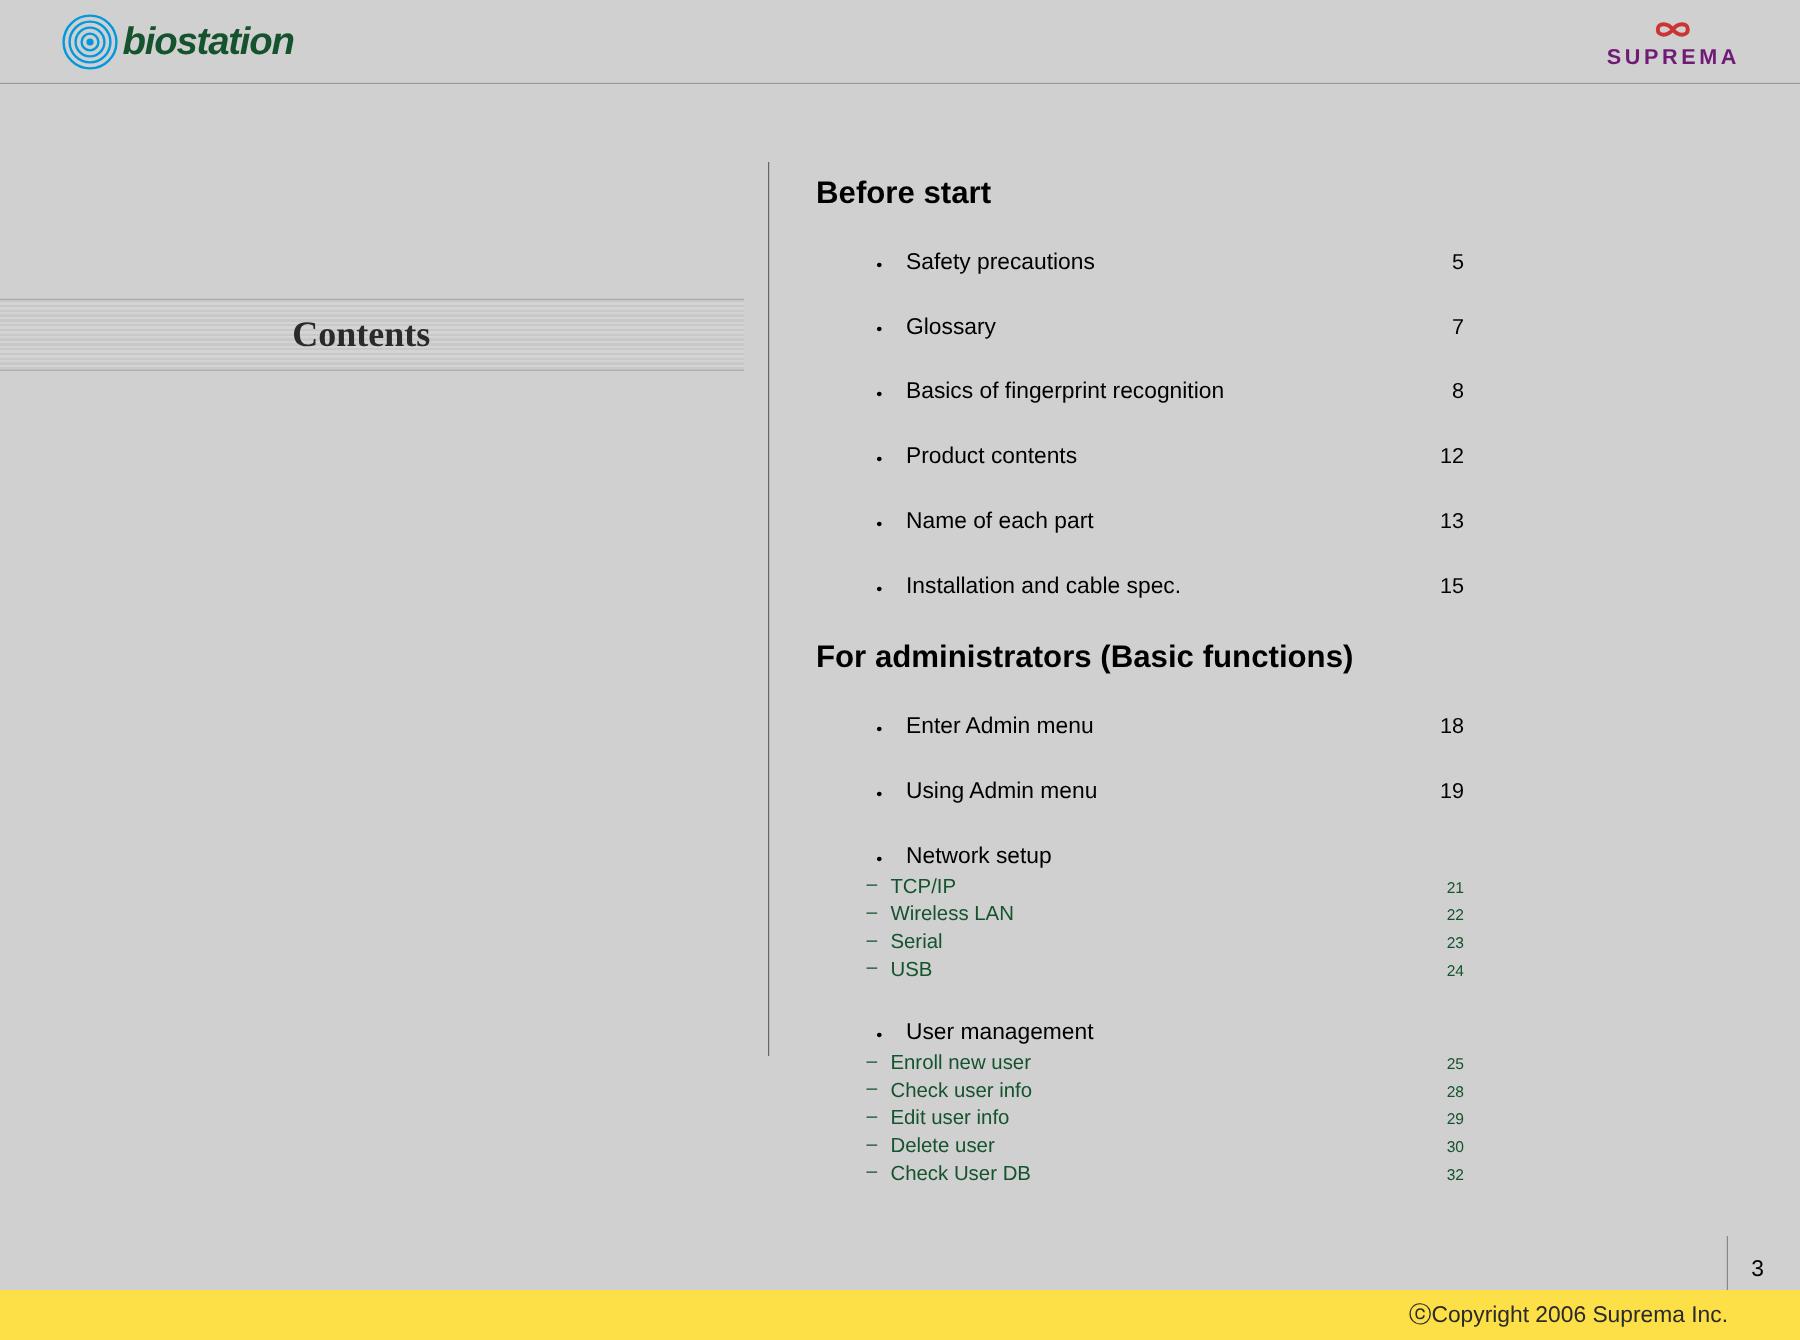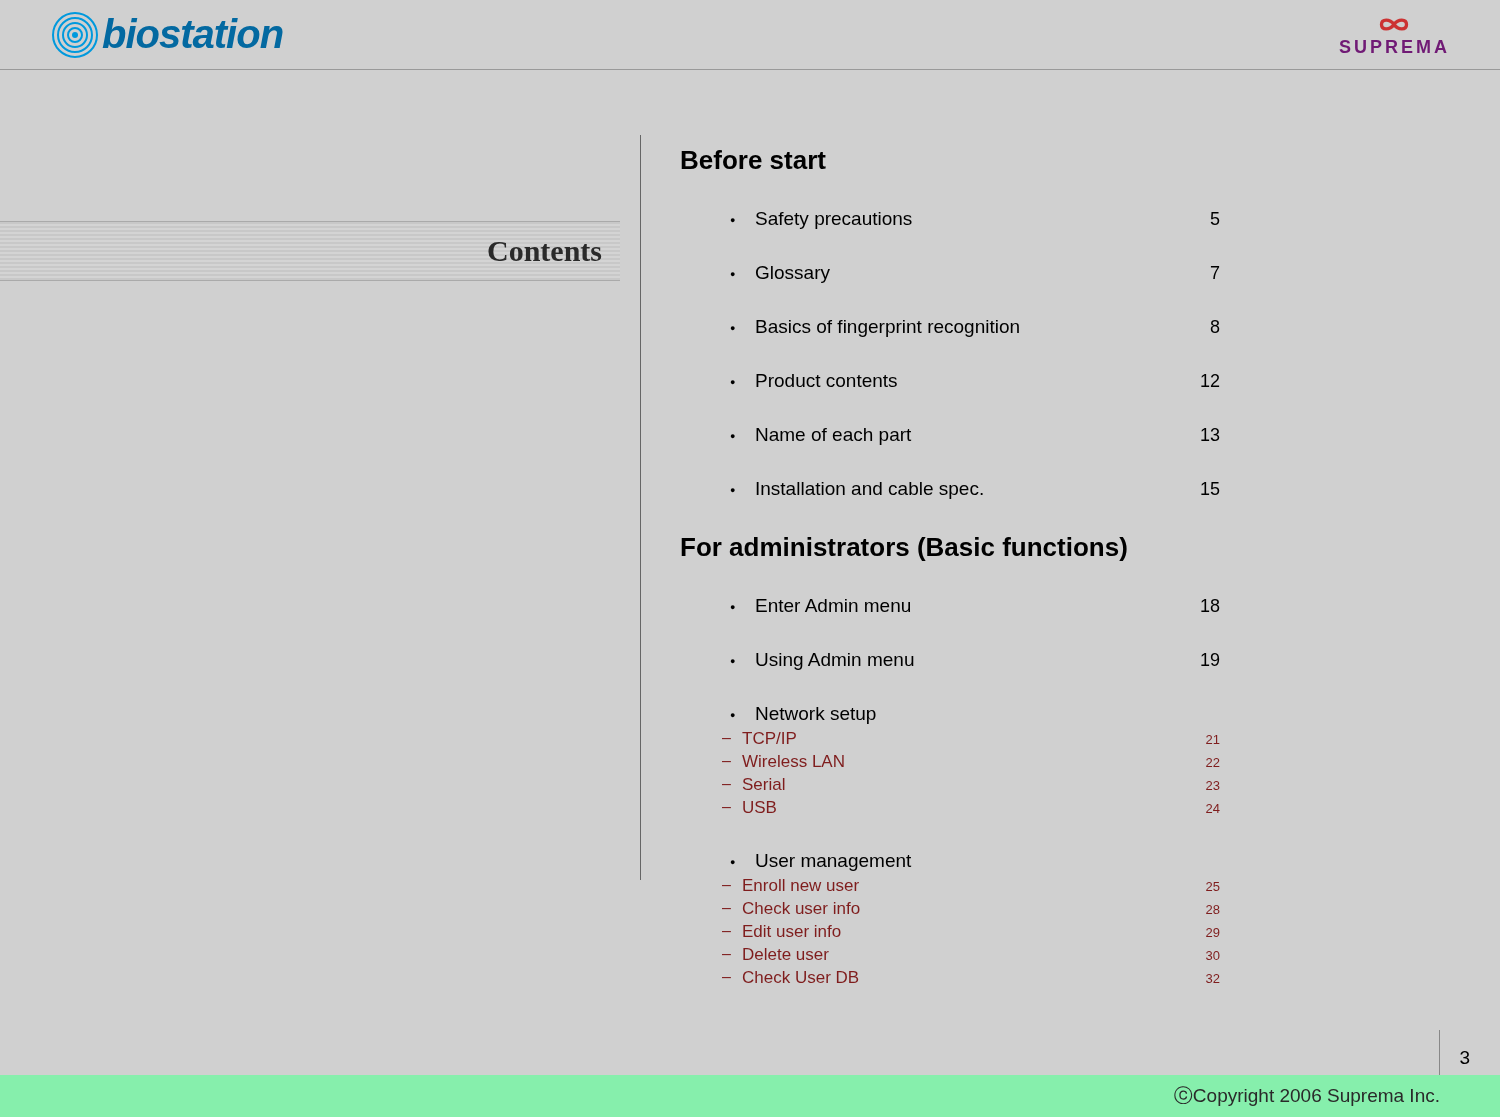--- a/index.html
+++ b/index.html
@@ -25,24 +25,24 @@
     .logo-left {
       display: flex;
       align-items: center;
       gap: 2px;
     }
     .fingerprint-icon {
       width: 50px;
       height: 50px;
     }
     .logo-left-text {
-      font-size: 40px;
+      font-size: 32px;
       font-style: italic;
       font-weight: bold;
-      color: #0369a1;
+      color: #14532d;
       letter-spacing: -1px;
     }
     .logo-right {
       display: flex;
       flex-direction: column;
       align-items: center;
     }
     .infinity-icon {
       width: 50px;
       height: 25px;
@@ -56,36 +56,36 @@
     .content-area {
       display: flex;
       padding-top: 70px;
     }
     .left-column {
       width: 640px;
       position: relative;
     }
     .contents-banner {
       position: absolute;
-      top: 81px;
+      top: 109px;
       left: 0;
       width: 620px;
       height: 60px;
       background: repeating-linear-gradient(
         to bottom,
         #c8c8c8 0px,
         #c8c8c8 2px,
         #d4d4d4 2px,
         #d4d4d4 4px
       );
       border-top: 1px solid #aaa;
       border-bottom: 1px solid #aaa;
       display: flex;
       align-items: center;
-      justify-content: flex-end;
+      justify-content: center;
       padding-right: 18px;
     }
     .contents-title {
       font-family: 'Times New Roman', Times, serif;
       font-size: 30px;
       font-weight: bold;
       color: #2a2a2a;
     }
     .divider {
       position: absolute;
@@ -139,21 +139,21 @@
     }
     .sub-list {
       list-style: none;
       padding-left: 62px;
     }
     .sub-item {
       display: flex;
       justify-content: center;
       align-items: baseline;
       font-size: 17px;
-      color: #7f1d1d;
+      color: #14532d;
       margin-bottom: 3px;
       position: relative;
     }
     .sub-item::before {
       content: "–";
       position: absolute;
       left: -20px;
       font-size: 16px;
     }
     .sub-item-label { flex: 1; }
@@ -161,21 +161,21 @@
       width: 40px;
       text-align: right;
       font-size: 13px;
     }
     .footer {
       position: absolute;
       bottom: 0;
       left: 0;
       width: 100%;
       height: 42px;
-      background: #86efac;
+      background: #fde047;
       display: flex;
       justify-content: flex-end;
       align-items: center;
       padding-right: 60px;
     }
     .copyright {
       font-size: 19px;
       color: #2a2a2a;
     }
     .page-number {

